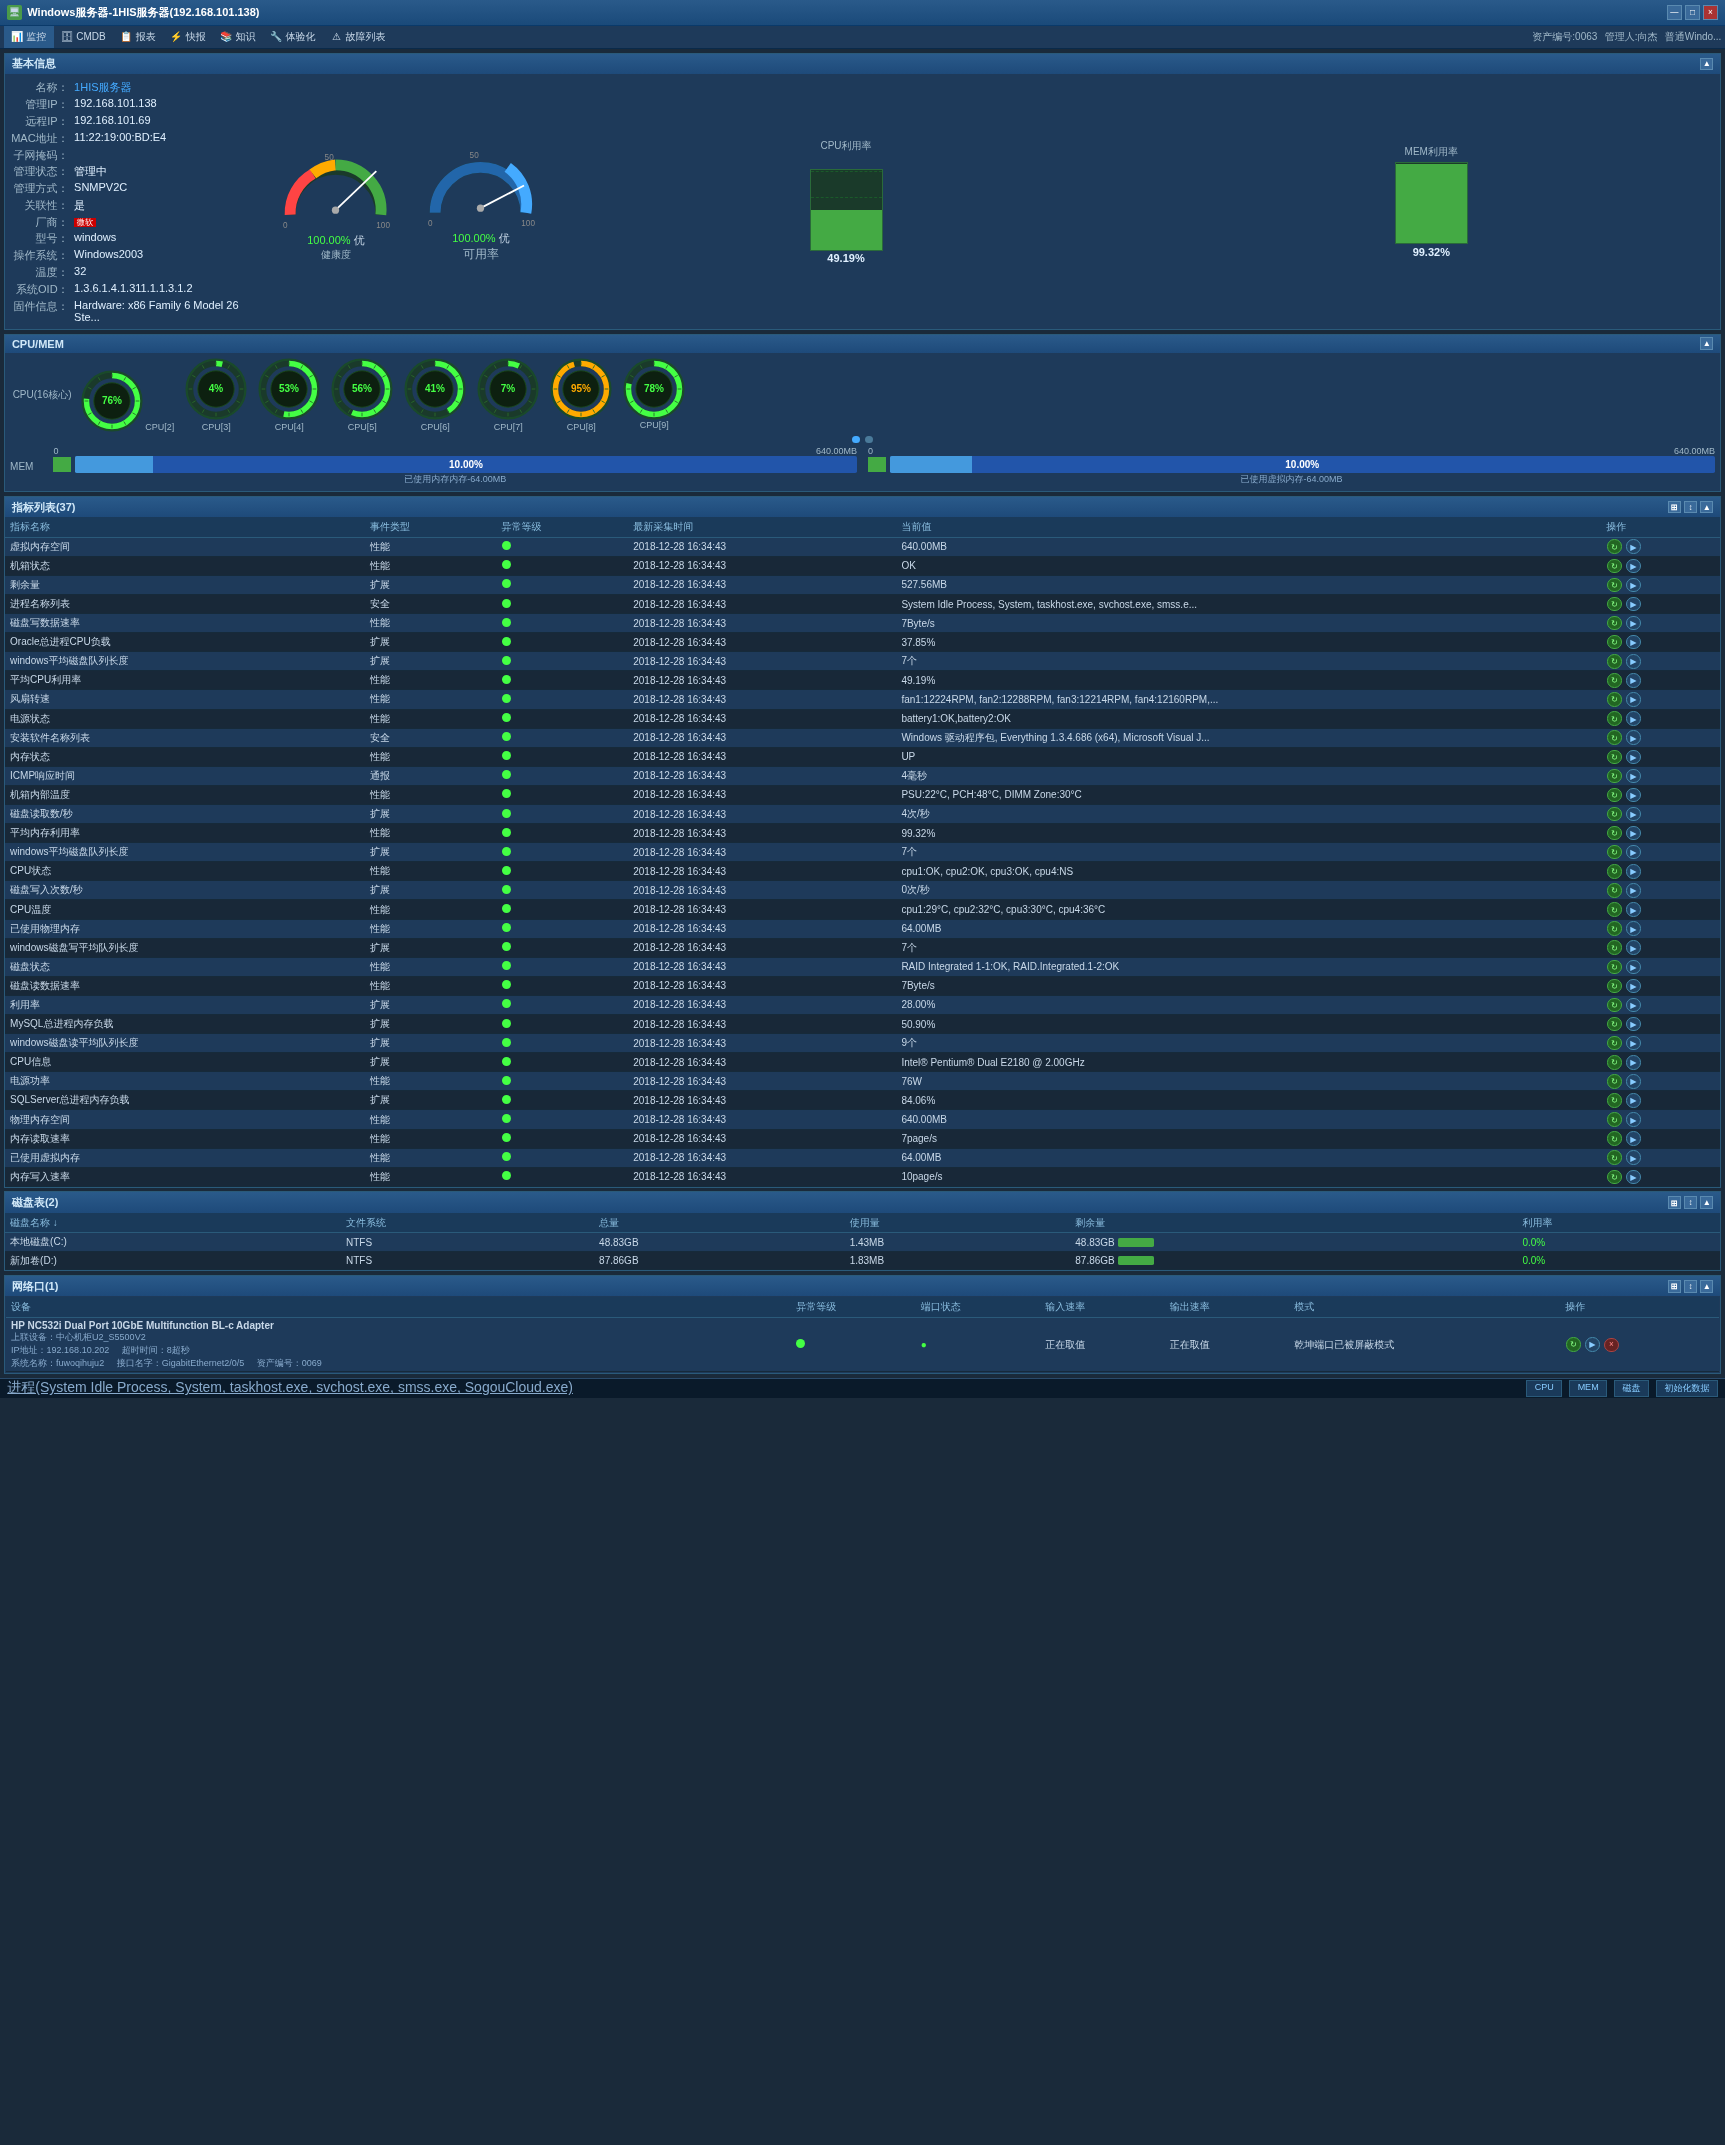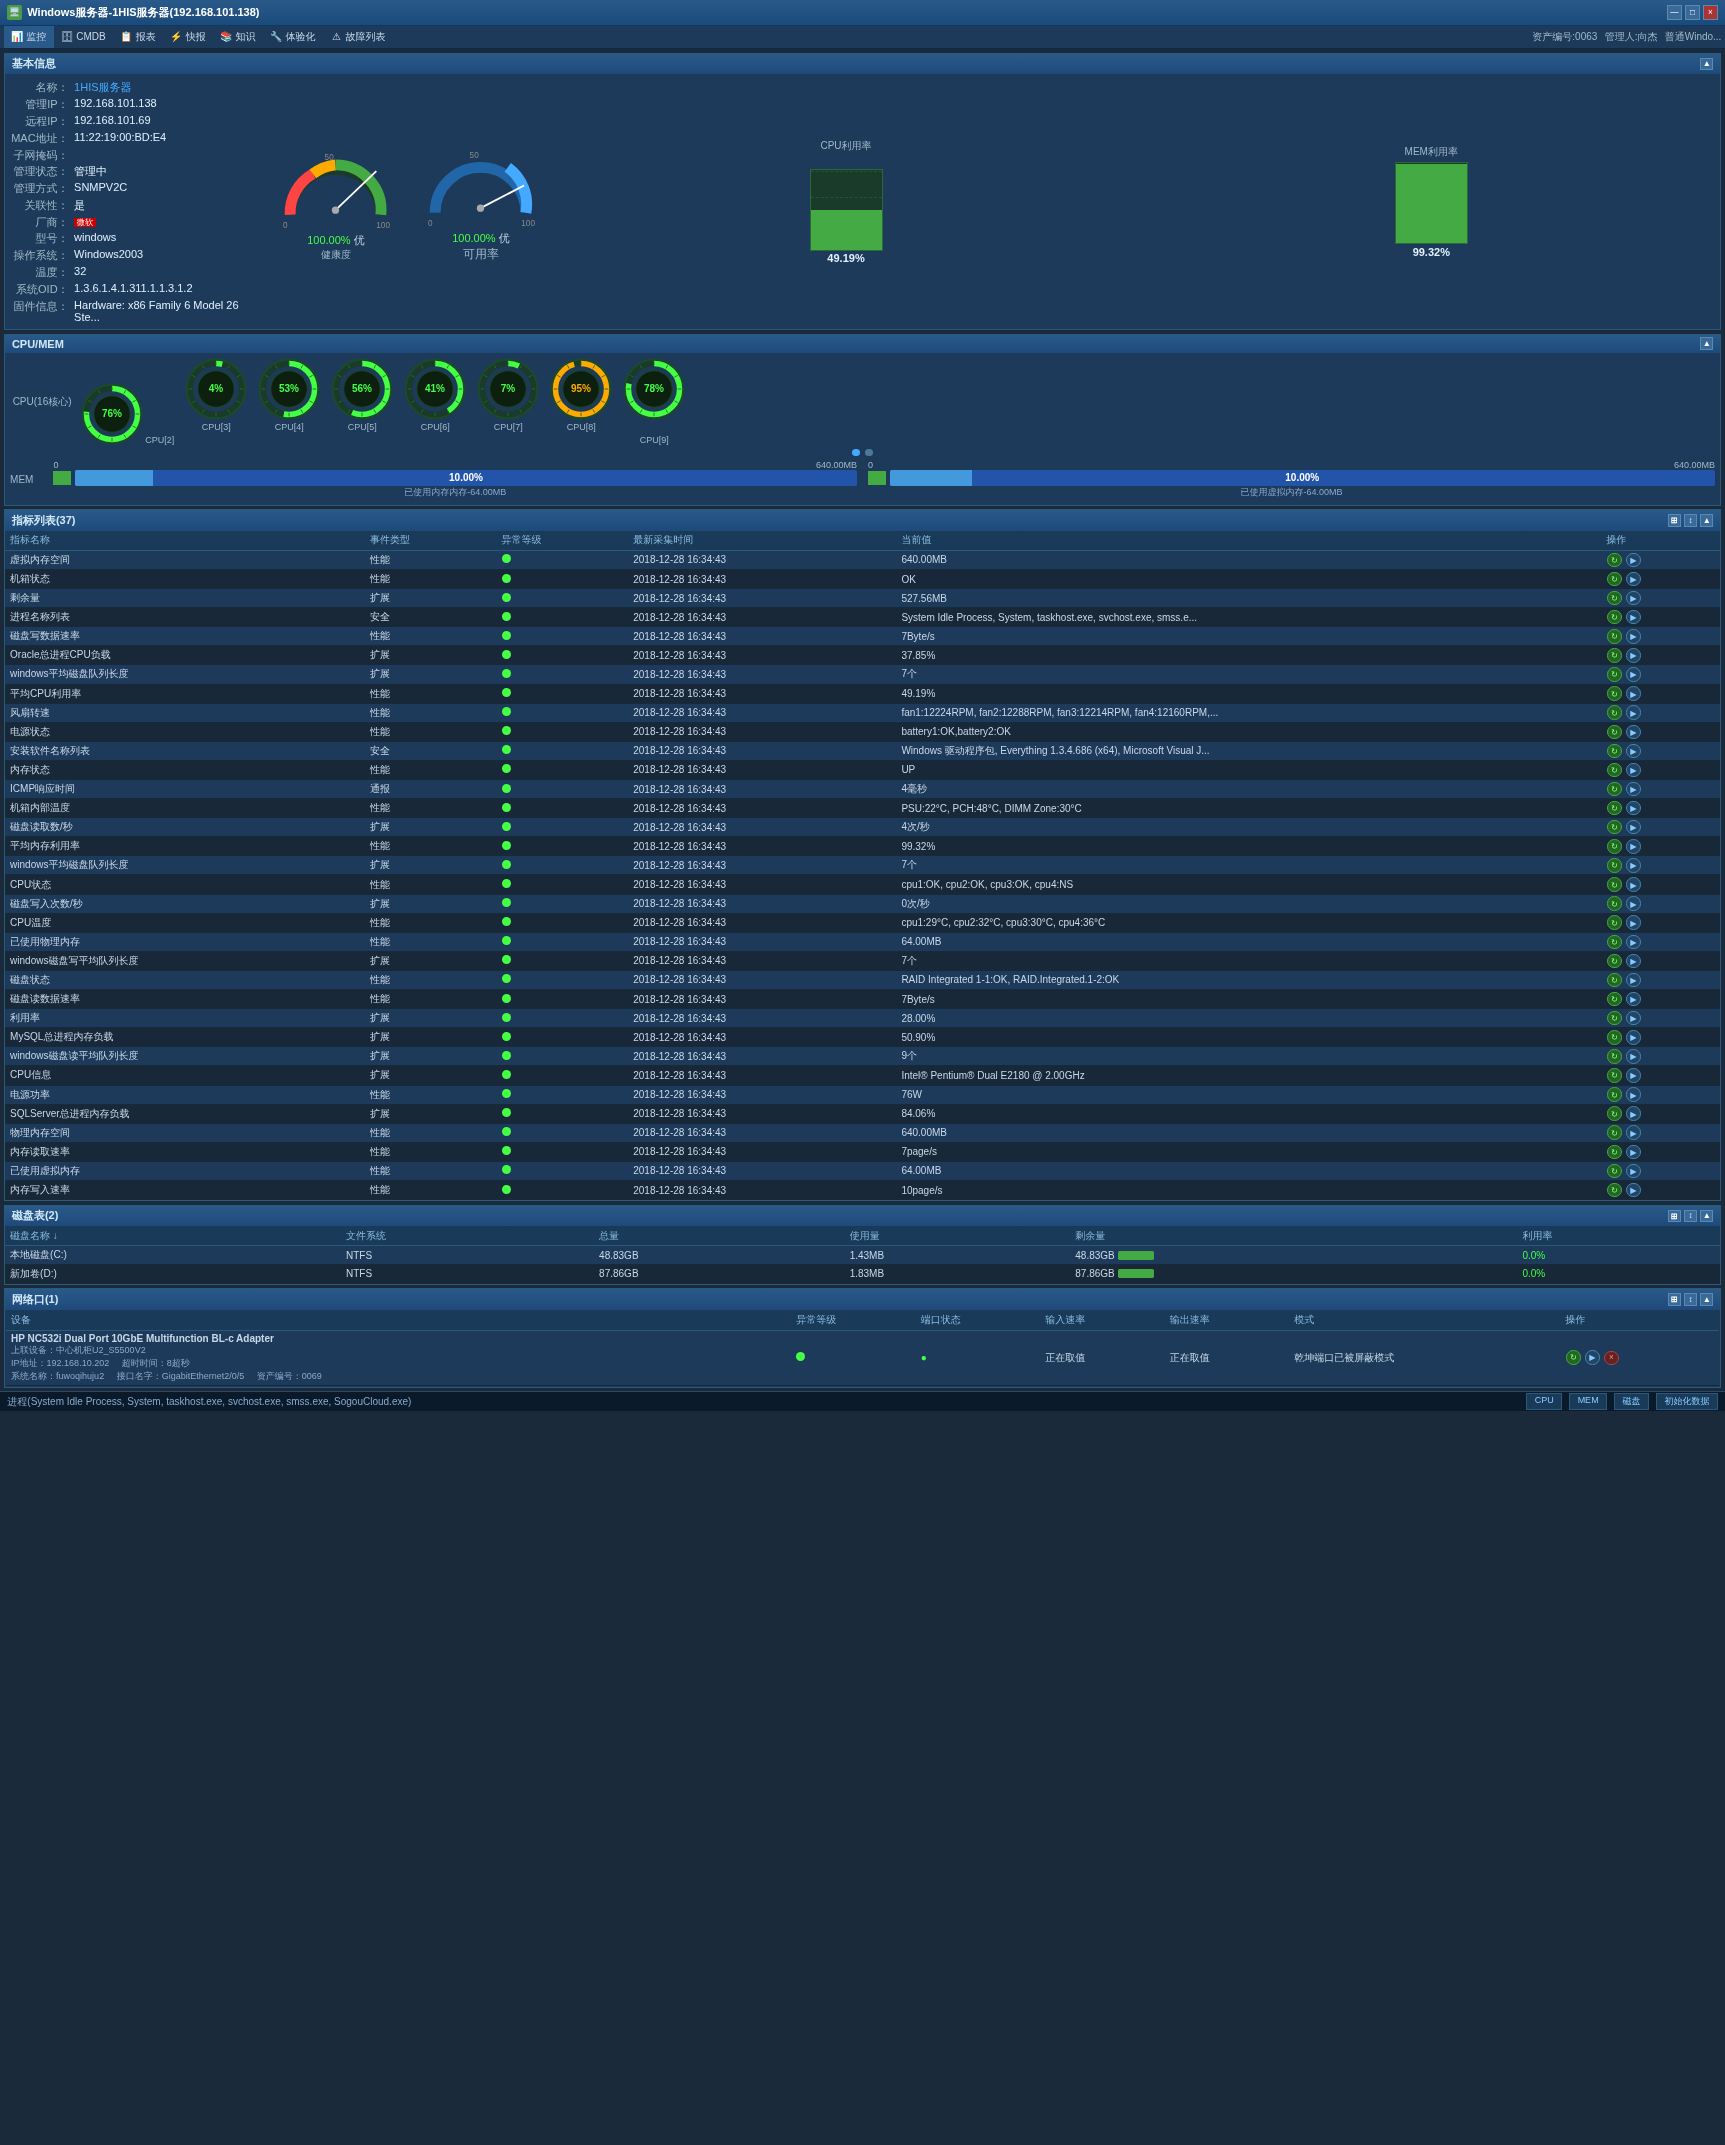--- a/index.html
+++ b/index.html
@@ -475,21 +475,21 @@
                 <line x1="8.0" y1="49.0" x2="11.5" y2="47.0" stroke="#2a6a2a" stroke-width="1"></line>
                 <line x1="4.0" y1="34.0" x2="8.0" y2="34.0" stroke="#2a6a2a" stroke-width="1"></line>
                 <line x1="8.0" y1="19.0" x2="11.5" y2="21.0" stroke="#2a6a2a" stroke-width="1"></line>
                 <line x1="19.0" y1="8.0" x2="21.0" y2="11.5" stroke="#2a6a2a" stroke-width="1"></line>
 
         <text x="34" y="37" text-anchor="middle" fill="#ffaa00" font-size="11" font-weight="bold" font-family="Arial">95%</text>
       </svg>
     </div>
     <span style="color:#a0b8c8;font-size:9px;">CPU[8]</span>
   </div>
-          <div style="display: flex; flex-direction: column; align-items: center; gap: 15px;">
+          <div style="display: flex; flex-direction: column; align-items: center; gap: 0;">
     <div style="position:relative;width:62px;height:62px;">
       <svg width="62" height="62" viewBox="0 0 68 68" style="font-size:12px">
 
         <circle cx="34" cy="34" r="32" fill="none" stroke="#1a4a2a" stroke-width="3"></circle>
 
         <circle cx="34" cy="34" r="28" fill="none" stroke="#1a3a2a" stroke-width="6" transform="rotate(-90 34 34)"></circle>
 
         <circle cx="34" cy="34" r="28" fill="none" stroke="#44ff44" stroke-width="6" stroke-dasharray="175.92918860102841" stroke-dashoffset="38.70442149222626" transform="rotate(-90 34 34)"></circle>
 
         <circle cx="34" cy="34" r="20" fill="#0d2010" stroke="#1a4a1a" stroke-width="1"></circle>
@@ -1073,21 +1073,21 @@
             <span class="action-btn blue">▶</span>
             <span class="action-btn red">×</span>
           </td>
         </tr>
       </tbody>
     </table>
   </div>
 </div>
 
 <div class="status-bar">
-  <span style="color:#88aacc;font-size:10px;flex:1;overflow:hidden;white-space:nowrap;text-overflow:ellipsis;">进程(System Idle Process, System, taskhost.exe, svchost.exe, smss.exe, SogouCloud.exe)</span>
+  <span style="color:#88aacc;font-size:14px;flex:1;overflow:hidden;white-space:nowrap;text-overflow:ellipsis;text-decoration:underline;">进程(System Idle Process, System, taskhost.exe, svchost.exe, smss.exe, SogouCloud.exe)</span>
   <div style="display:flex;gap:7.3px;margin-left:7.3px;">
     <span style="padding:0.9px 7.3px;background:#1a3a5a;border:0.9px solid #2a5a7a;cursor:pointer;color:#88ccff;">CPU</span>
     <span style="padding:0.9px 7.3px;background:#1a3a5a;border:0.9px solid #2a5a7a;cursor:pointer;color:#88ccff;">MEM</span>
     <span style="padding:0.9px 7.3px;background:#1a3a5a;border:0.9px solid #2a5a7a;cursor:pointer;color:#88ccff;">磁盘</span>
     <span style="padding:0.9px 7.3px;background:#1a3a5a;border:0.9px solid #2a5a7a;cursor:pointer;color:#88ccff;">初始化数据</span>
   </div>
 </div>
 
 
 </body></html>

